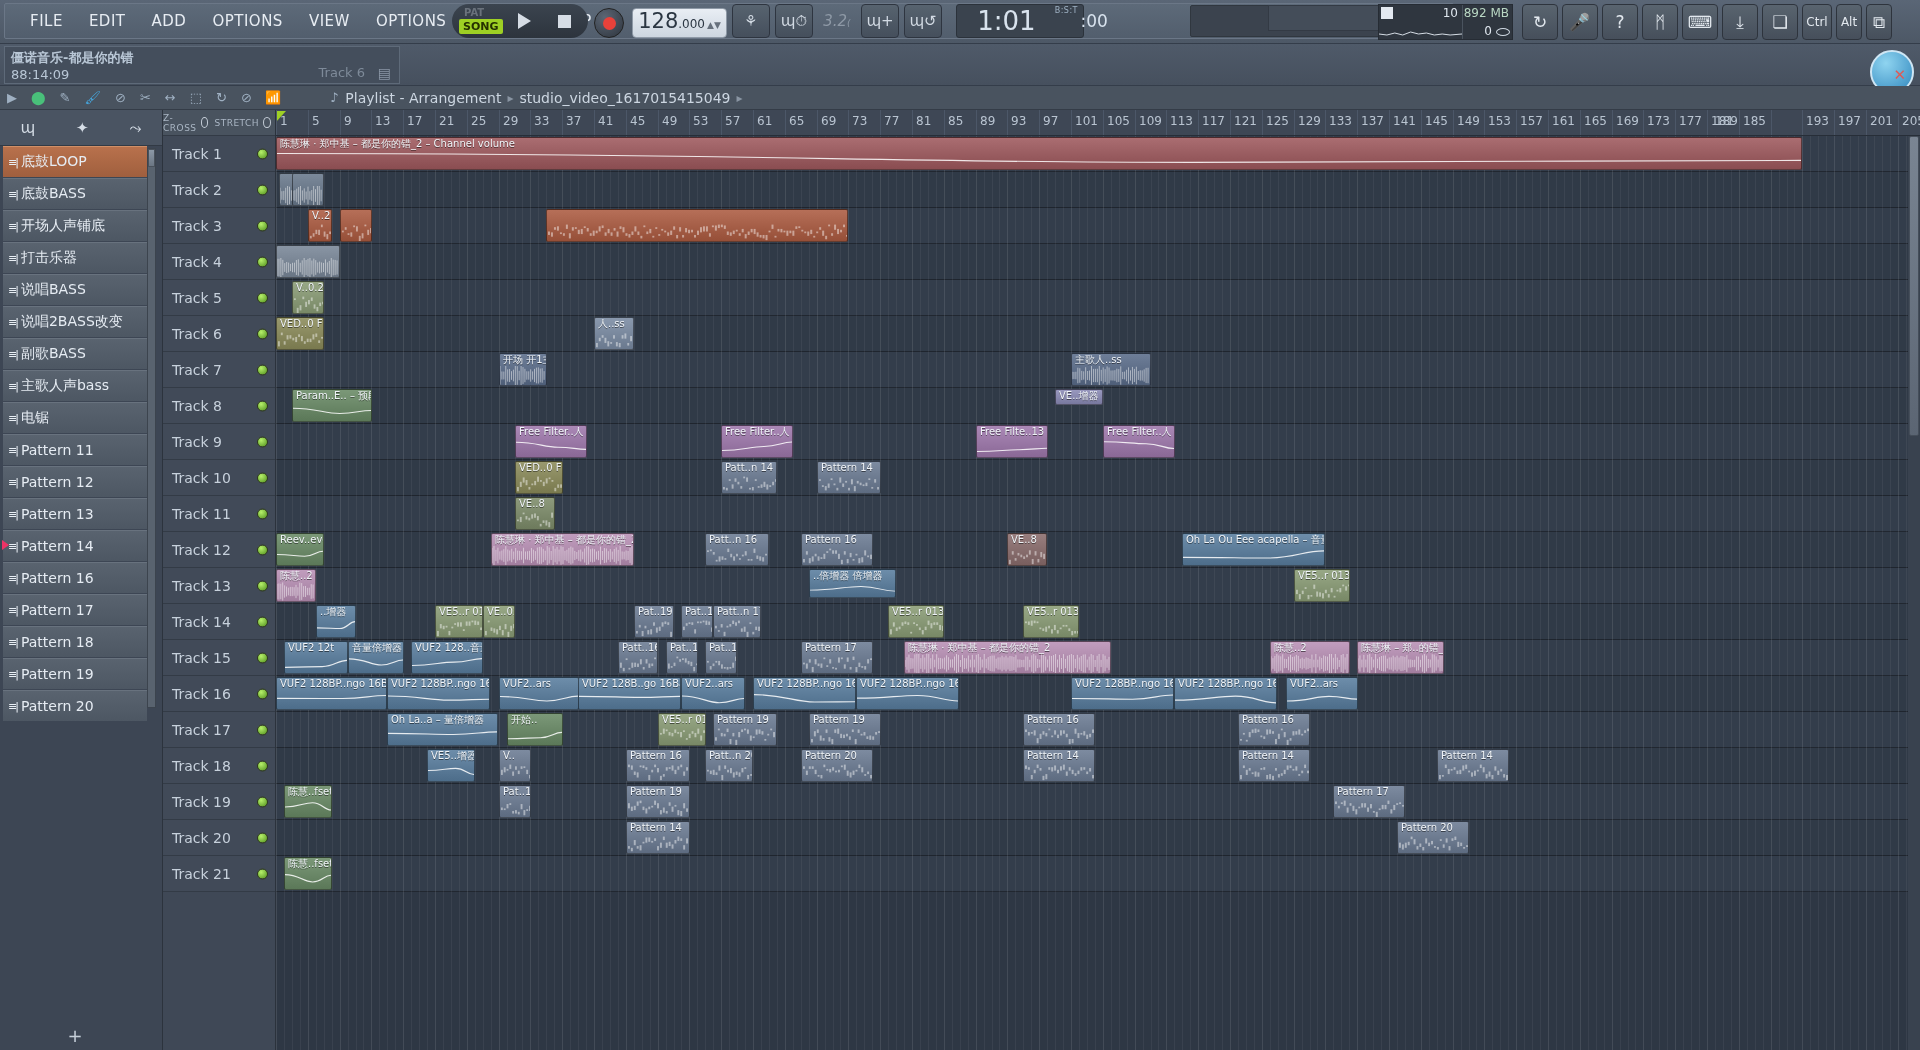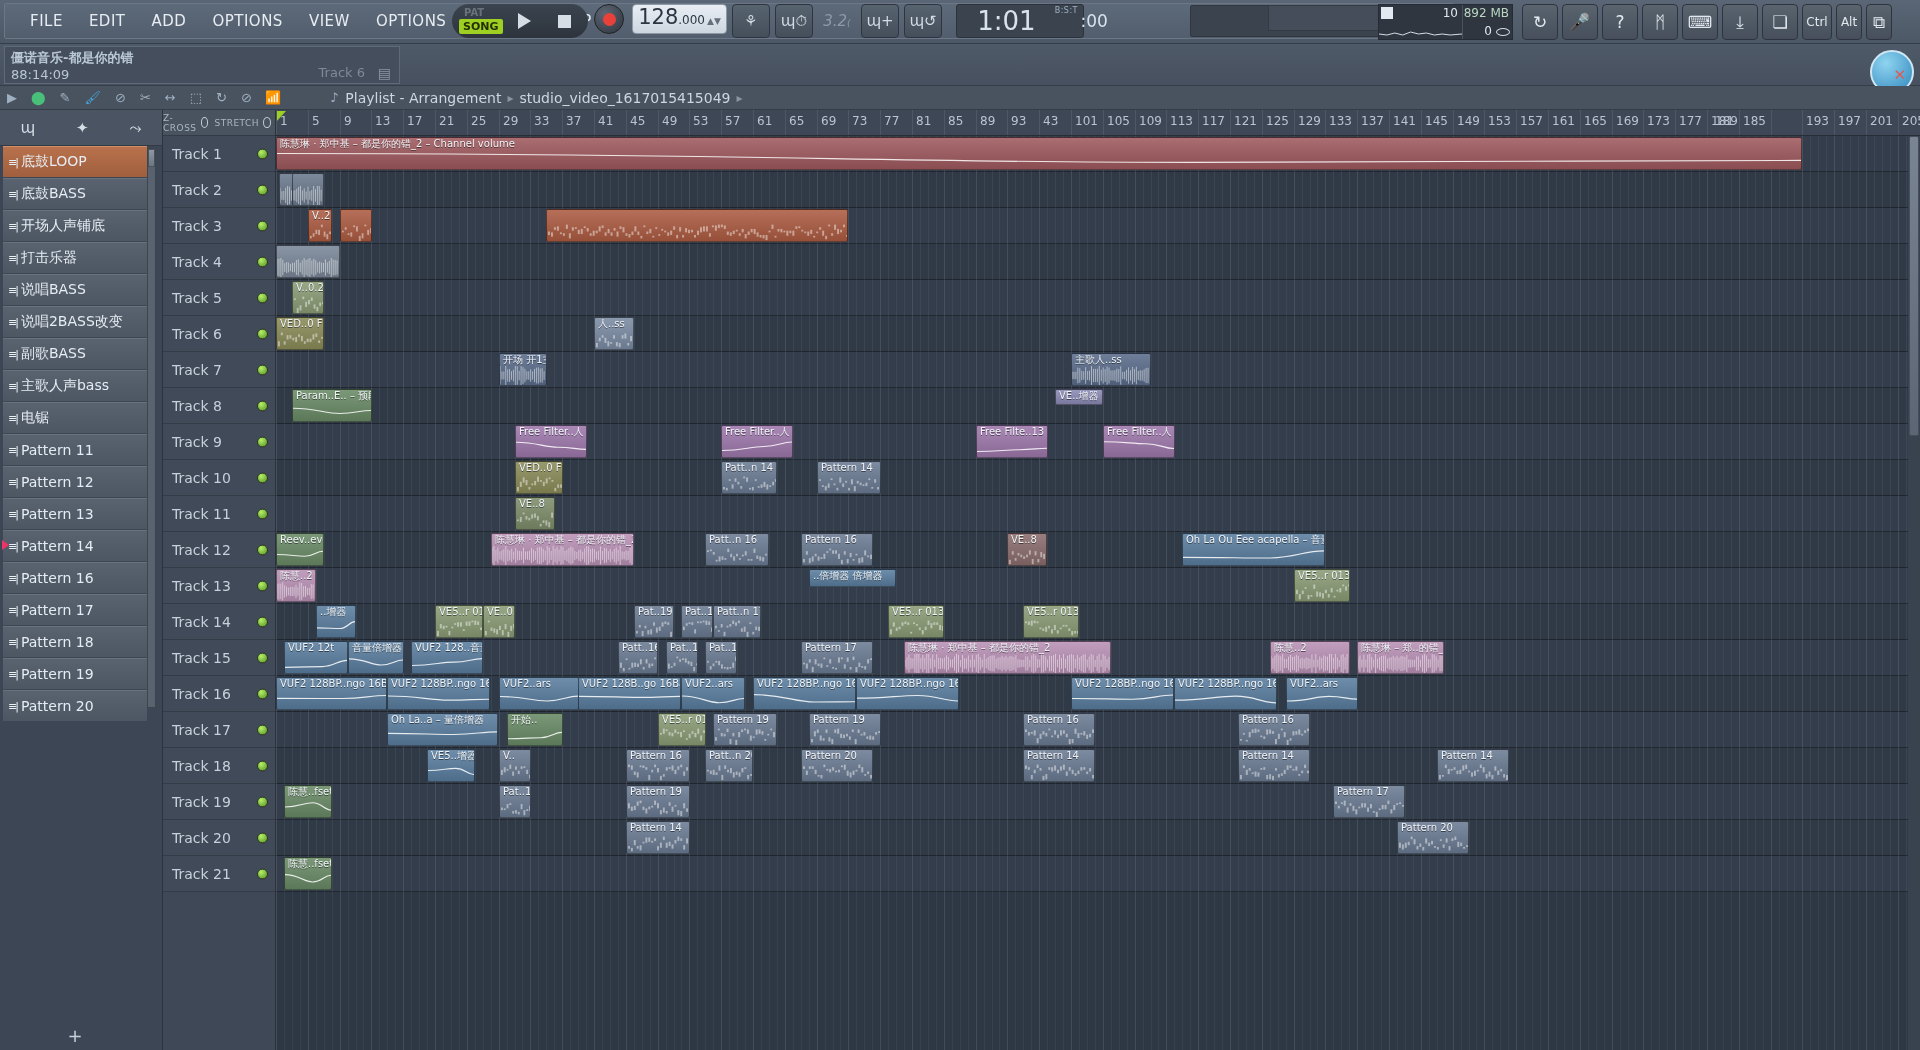--- a/index.html
+++ b/index.html
@@ -16,21 +16,21 @@
     display:flex; align-items:center; padding-left:12px; }
   .menu-item { color:#e8edf3; font-size:15px; letter-spacing:.5px; padding:0 13px;
     height:30px; line-height:30px; cursor:default; }
 
   .tb-knob { position:absolute; width:30px;height:30px;border-radius:50%;
     background:radial-gradient(circle at 35% 30%,#6b7788,#3a434f);
     border:2px solid #c6ced8; }
   .tb-knob::after{content:"";position:absolute;left:13px;top:4px;width:2px;height:10px;background:#dde3ea;}
 
   .transport { position:absolute; left:452px; top:4px; height:34px;
-    display:flex; align-items:flex-start; }
+    display:flex; align-items:flex-end; }
   .tp-group { display:flex; align-items:center; height:34px;
     background:linear-gradient(#3b444f,#2d343d); border-radius:17px; padding:0 4px; }
   .tp-btn { width:40px;height:28px; display:flex;align-items:center;justify-content:center;
     color:#cfd7e1; font-size:14px; cursor:pointer; }
   .songpat { width:48px;height:30px; position:relative; }
   .pat-lbl { position:absolute; top:1px; left:8px; font-size:10px; color:#6a727c; font-weight:bold; }
   .song-lbl { position:absolute; bottom:2px; left:3px; font-size:11px; font-weight:bold;
     color:#253000; background:#9ed024; padding:1px 4px; border-radius:2px; }
   .play-tri { width:0;height:0;border-left:13px solid #d6dde5;
     border-top:8px solid transparent;border-bottom:8px solid transparent; }
@@ -592,21 +592,21 @@
         <div class="tick" style="left: 608px;">77</div>
         <div class="vl" style="left: 604px;"></div>
         <div class="tick" style="left: 640px;">81</div>
         <div class="vl" style="left: 636px;"></div>
         <div class="tick" style="left: 672px;">85</div>
         <div class="vl" style="left: 668px;"></div>
         <div class="tick" style="left: 704px;">89</div>
         <div class="vl" style="left: 700px;"></div>
         <div class="tick" style="left: 735px; text-align: center;">93</div>
         <div class="vl" style="left: 731px;"></div>
-        <div class="tick" style="left: 767px;">43</div>
+        <div class="tick" style="left: 767px;">97</div>
         <div class="vl" style="left: 763px;"></div>
         <div class="tick" style="left: 799px;">101</div>
         <div class="vl" style="left: 795px;"></div>
         <div class="tick" style="left: 831px;">105</div>
         <div class="vl" style="left: 827px;"></div>
         <div class="tick" style="left: 863px;">109</div>
         <div class="vl" style="left: 859px;"></div>
         <div class="tick" style="left: 894px; text-align: right;">113</div>
         <div class="vl" style="left: 890px;"></div>
         <div class="tick" style="left: 926px;">117</div>
@@ -1361,21 +1361,21 @@
           <div class="body"><svg width="100%" height="100%" viewBox="0 0 143 22" preserveAspectRatio="none">
               <path d="M0,13.111408540367847 C42.9,13.111408540367847 57.2,13.922334402861452 85.8,13.922334402861452 S121.55,5.579257521865657 143,5.579257521865657" stroke="rgba(255,255,255,.85)" stroke-width="1.3" fill="none"></path>
             </svg></div>
         </div>
         <div class="clip" style="left: 0px; top: 433px; width: 40px; height: 33px; background: linear-gradient(rgb(193, 157, 190), rgb(161, 125, 158));">
           <span class="lbl">陈慧..2</span>
           <div class="body"><svg width="100%" height="100%" viewBox="0 0 40 22" preserveAspectRatio="none">
               <path d="M0,2.1518741118561593 L0,19.84812588814384 M2,1.6849159399716882 L2,20.315084060028312 M4,2.0320374893926783 L4,19.96796251060732 M6,0.5011580051577766 L6,21.498841994842223 M8,3.8973974885520875 L8,18.102602511447913 M10,5.225345567931072 L10,16.774654432068928 M12,6.519571397533582 L12,15.480428602466418 M14,5.671829061364406 L14,16.328170938635594 M16,5.649597240291769 L16,16.35040275970823 M18,6.010114387852809 L18,15.98988561214719 M20,3.2856426978105446 L20,18.714357302189455 M22,6.0971729131633765 L22,15.902827086836623 M24,0.770503923187789 L24,21.22949607681221 M26,1.287094196115504 L26,20.712905803884496 M28,4.766053557897976 L28,17.233946442102024 M30,4.650559688168869 L30,17.34944031183113 M32,6.738046242360724 L32,15.261953757639276 M34,6.577623845143535 L34,15.422376154856465 M36,2.473178881300555 L36,19.526821118699445 M38,2.943942217127187 L38,19.056057782872813 " stroke="rgba(255,255,255,.55)" stroke-width="1" fill="none"></path>
             </svg></div>
         </div>
-        <div class="clip" style="left: 533px; top: 433px; width: 87px; height: 18px; background: linear-gradient(rgb(109, 141, 170), rgb(77, 109, 138));">
+        <div class="clip" style="left: 533px; top: 433px; width: 87px; height: 29px; background: linear-gradient(rgb(109, 141, 170), rgb(77, 109, 138));">
           <span class="lbl">..倍增器  倍增器</span>
           <div class="body"><svg width="100%" height="100%" viewBox="0 0 87 22" preserveAspectRatio="none">
               <path d="M0,11.933894443900499 C26.099999999999998,11.933894443900499 34.800000000000004,6.537586826103507 52.199999999999996,6.537586826103507 S73.95,13.414250123954844 87,13.414250123954844" stroke="rgba(255,255,255,.85)" stroke-width="1.3" fill="none"></path>
             </svg></div>
         </div>
         <div class="clip" style="left: 1018px; top: 433px; width: 56px; height: 33px; background: linear-gradient(rgb(152, 168, 134), rgb(120, 136, 102));">
           <span class="lbl">VE5..r 013</span>
           <div class="body"><svg width="100%" height="100%" viewBox="0 0 56 22" preserveAspectRatio="none">
               <rect x="1" y="9" width="2" height="5" fill="rgba(255,255,255,.45)"></rect>
               <rect x="4" y="14" width="2" height="6" fill="rgba(255,255,255,.45)"></rect>

